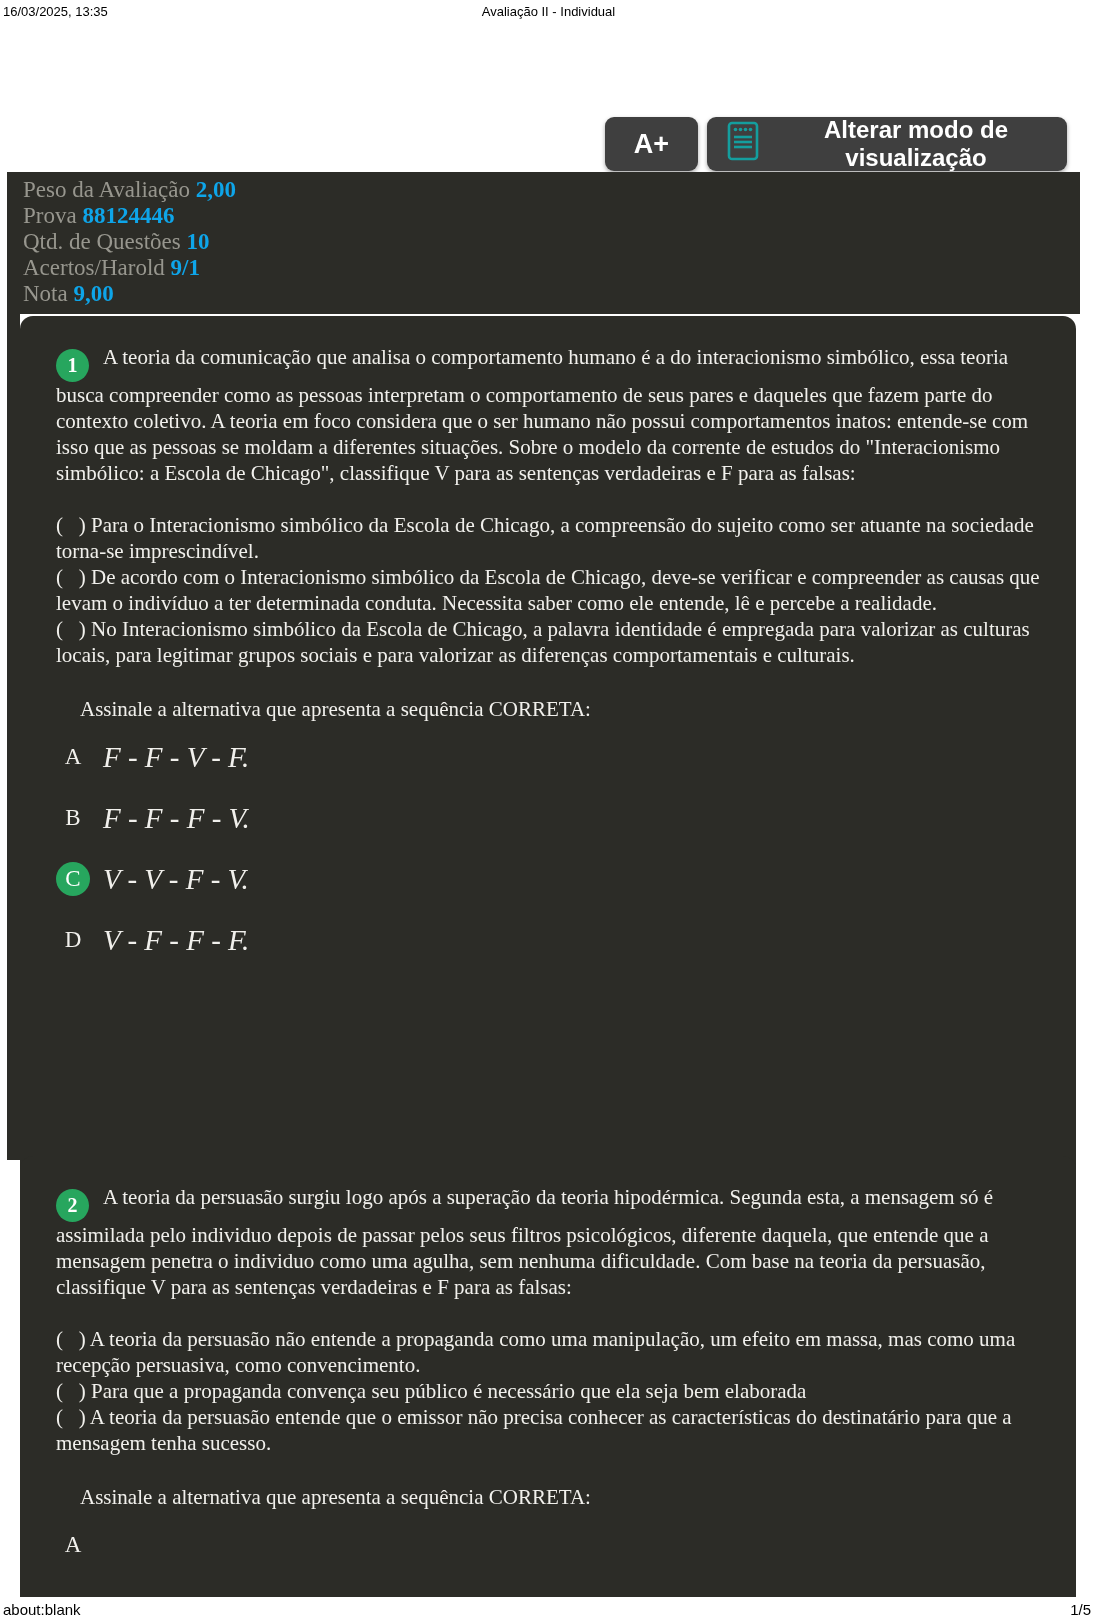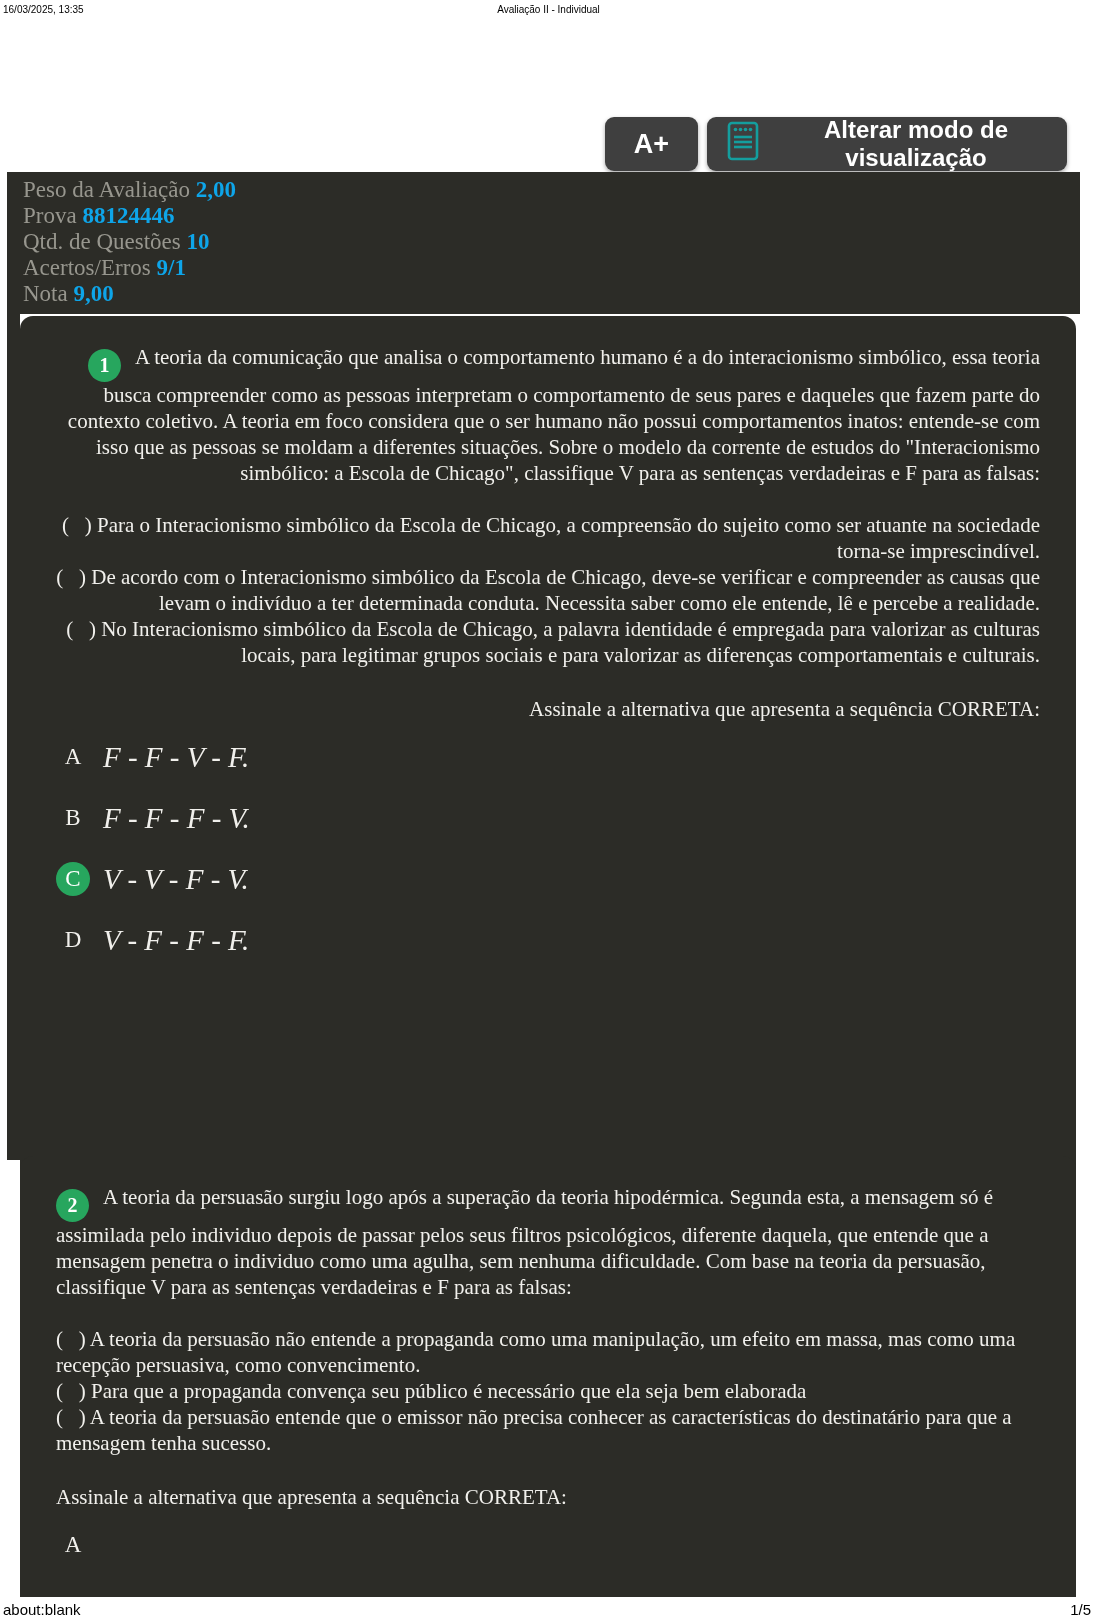--- a/index.html
+++ b/index.html
@@ -9,21 +9,21 @@
     width: 1097px;
     height: 1621px;
     background: #ffffff;
     font-family: "Liberation Sans", sans-serif;
     overflow: hidden;
   }
 
   
   .print-header {
     position: absolute; top: 2px; left: 0; right: 0; height: 22px;
-    color: #000; font-size: 10px;
+    color: #000; font-size: 13px;
   }
   .print-header .ph-date { position: absolute; left: 3px; top: 2px; }
   .print-header .ph-title { position: absolute; left: 0; right: 0; top: 2px; text-align: center; }
   .print-footer {
     position: absolute; bottom: 3px; left: 0; right: 0; height: 20px;
     color: #000; font-size: 15px; margin-top: 14px;
   }
   .print-footer .pf-url { position: absolute; left: 3px; bottom: 0; }
   .print-footer .pf-page { position: absolute; right: 6px; bottom: 0; }
 
@@ -68,33 +68,33 @@
   .q-card {
     position: absolute; left: 20px; width: 1056px;
     background: #2c2c27;
     border-radius: 13px;
     padding: 28px 36px 0 36px;
     color: #f1f0ec;
     font-family: "Liberation Serif", "DejaVu Serif", serif;
     font-size: 21px; line-height: 26px;
     overflow: hidden;
   }
-  .q-card-1 { top: 316px; height: 964px; text-align: right; }
+  .q-card-1 { top: 316px; height: 964px; }
   .q-card-2 { top: 1156px; height: 441px; border-radius: 13px 13px 0 0; }
 
   .q-num {
     display: inline-flex; align-items: center; justify-content: center;
     width: 33px; height: 33px; border-radius: 50%;
     background: #27a65e; color: #ffffff;
     font-weight: bold; font-size: 20px;
     margin-right: 14px; vertical-align: -8px;
   }
   .q-intro { margin-bottom: 26px; }
   .q-statements p { margin: 0; }
-  .q-prompt { margin-top: 28px; }
+  .q-prompt { margin-top: 28px; margin-left: 24px; }
 
   .q-options { margin-top: 18px; }
   .opt-row {
     display: flex; align-items: center;
     margin-bottom: 27px;
     cursor: pointer;
   }
   .opt-letter {
     width: 34px; height: 34px; border-radius: 50%;
     display: flex; align-items: center; justify-content: center;
@@ -140,21 +140,21 @@
     </div>
     <div class="stat-row">
       <span class="stat-label">Prova</span>
       <span class="stat-value">88124446</span>
     </div>
     <div class="stat-row">
       <span class="stat-label">Qtd. de Questões</span>
       <span class="stat-value">10</span>
     </div>
     <div class="stat-row">
-      <span class="stat-label">Acertos/Erros</span>
+      <span class="stat-label">Acertos/Harold</span>
       <span class="stat-value">9/1</span>
     </div>
     <div class="stat-row">
       <span class="stat-label">Nota</span>
       <span class="stat-value">9,00</span>
     </div>
   </div>
 
   <div class="quiz-gutter"></div>
 

